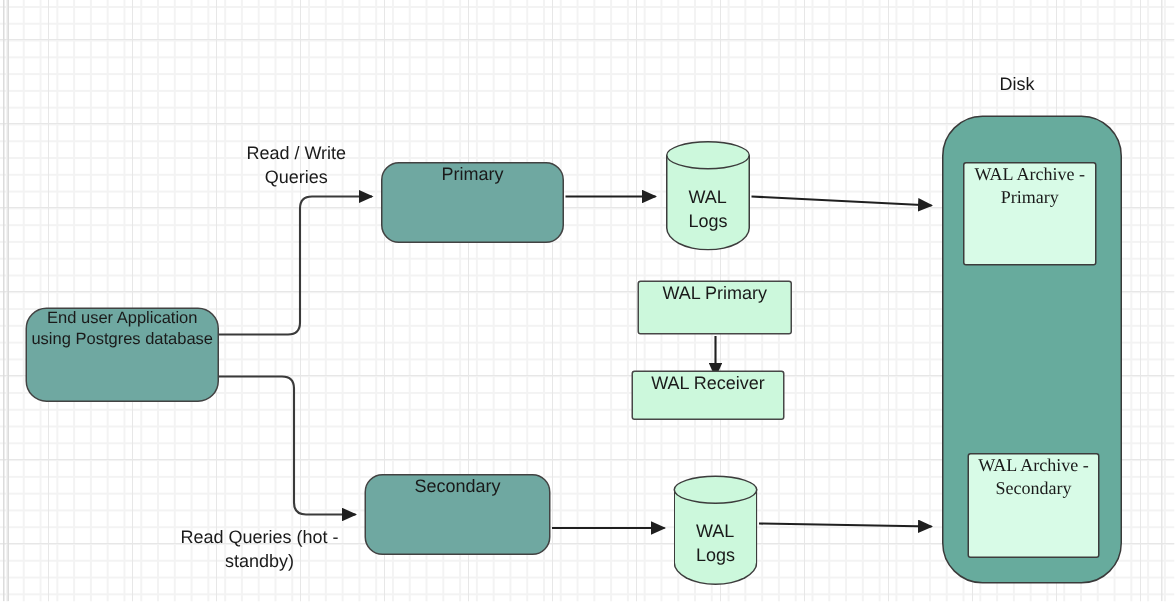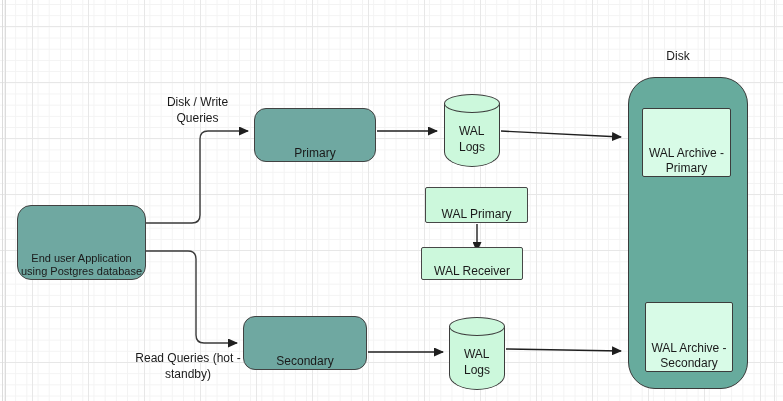--- a/index.html
+++ b/index.html
@@ -14,40 +14,41 @@
       linear-gradient(#e7e7e7 1px, transparent 1px),
       linear-gradient(90deg, #e7e7e7 1px, transparent 1px),
       linear-gradient(#f3f3f3 1px, transparent 1px),
       linear-gradient(90deg, #f3f3f3 1px, transparent 1px);
     background-size:56px 56px,56px 56px,11.2px 11.2px,11.2px 11.2px;
     background-position:32px 26px,32px 26px,4px 4px,4px 4px;
   }
   .edge-line{position:absolute;background:#dcdcdc;}
   .node{
     position:absolute;
-    display:flex;align-items:flex-end;justify-content:center;
+    display:flex;align-items:flex-start;justify-content:center;
     text-align:center;
     box-sizing:border-box;
     white-space:pre-line;
     font-size:12px;line-height:1.25;
   }
   .teal{
     background:#6fa8a1;
     border:1.3px solid #424242;
     border-radius:12px;
   }
   .mint{
     background:#ccf8dc;
     border:1.3px solid #474747;
     border-radius:2px;
   }
   .archive{
     background:#d8fbe7;
     border:1.3px solid #3c3c3c;
     border-radius:2px;
+    font-family:Liberation Serif, serif;
   }
   .disk-box{
     position:absolute;
     background:#67ab9d;
     border:1.5px solid #3a3a3a;
     border-radius:27px;
     box-sizing:border-box;
   }
   .free-label{
     position:absolute;
@@ -108,21 +109,21 @@
     </defs>
     <path d="M146,223 L192,223 Q200,223 200,215 L200,139 Q200,131 208,131 L248,131" fill="none" stroke="#3a3a3a" stroke-width="1.4" marker-end="url(#arrow)"></path>
     <path d="M146,251 L188,251 Q196,251 196,259 L196,335 Q196,343 204,343 L237,343" fill="none" stroke="#3a3a3a" stroke-width="1.4" marker-end="url(#arrow)"></path>
     <path d="M377,131 L437,131" fill="none" stroke="#1f1f1f" stroke-width="1.4" marker-end="url(#arrow)"></path>
     <path d="M501,131 L621,137" fill="none" stroke="#1f1f1f" stroke-width="1.4" marker-end="url(#arrow)"></path>
     <path d="M368,352 L443,352" fill="none" stroke="#1f1f1f" stroke-width="1.4" marker-end="url(#arrow)"></path>
     <path d="M506,349 L621,351" fill="none" stroke="#1f1f1f" stroke-width="1.4" marker-end="url(#arrow)"></path>
     <path d="M477,224 L477,251" fill="none" stroke="#1f1f1f" stroke-width="1.4" marker-end="url(#arrow)"></path>
   </svg>
 
-  <div class="node teal" style="left:17px;top:205px;width:129px;height:75px;border-radius:14px;font-size:11px;">
+  <div class="node teal" style="left:17px;top:205px;width:129px;height:63px;border-radius:14px;font-size:11px;">
     <span>End user Application
 using Postgres database</span>
   </div>
 
   <div class="node teal" style="left:254px;top:108px;width:122px;height:54px;">
     <span>Primary</span>
   </div>
 
   <div class="node teal" style="left:243px;top:316px;width:124px;height:54px;">
     <span>Secondary</span>
@@ -142,18 +143,18 @@
 Logs</div>
   </div>
 
   <div class="node mint" style="left:425px;top:187px;width:103px;height:36px;">
     <span>WAL Primary</span>
   </div>
   <div class="node mint" style="left:421px;top:247px;width:102px;height:33px;">
     <span>WAL Receiver</span>
   </div>
 
-  <div class="free-label" style="left:140px;top:95px;width:115px;">Disk / Write
+  <div class="free-label" style="left:140px;top:95px;width:115px;">Read / Write
 Queries</div>
-  <div class="free-label" style="left:123px;top:351px;width:130px;">Read Queries (hot -
+  <div class="free-label" style="left:108px;top:351px;width:130px;">Read Queries (hot -
 standby)</div>
 
 </div>
 
 </body></html>

